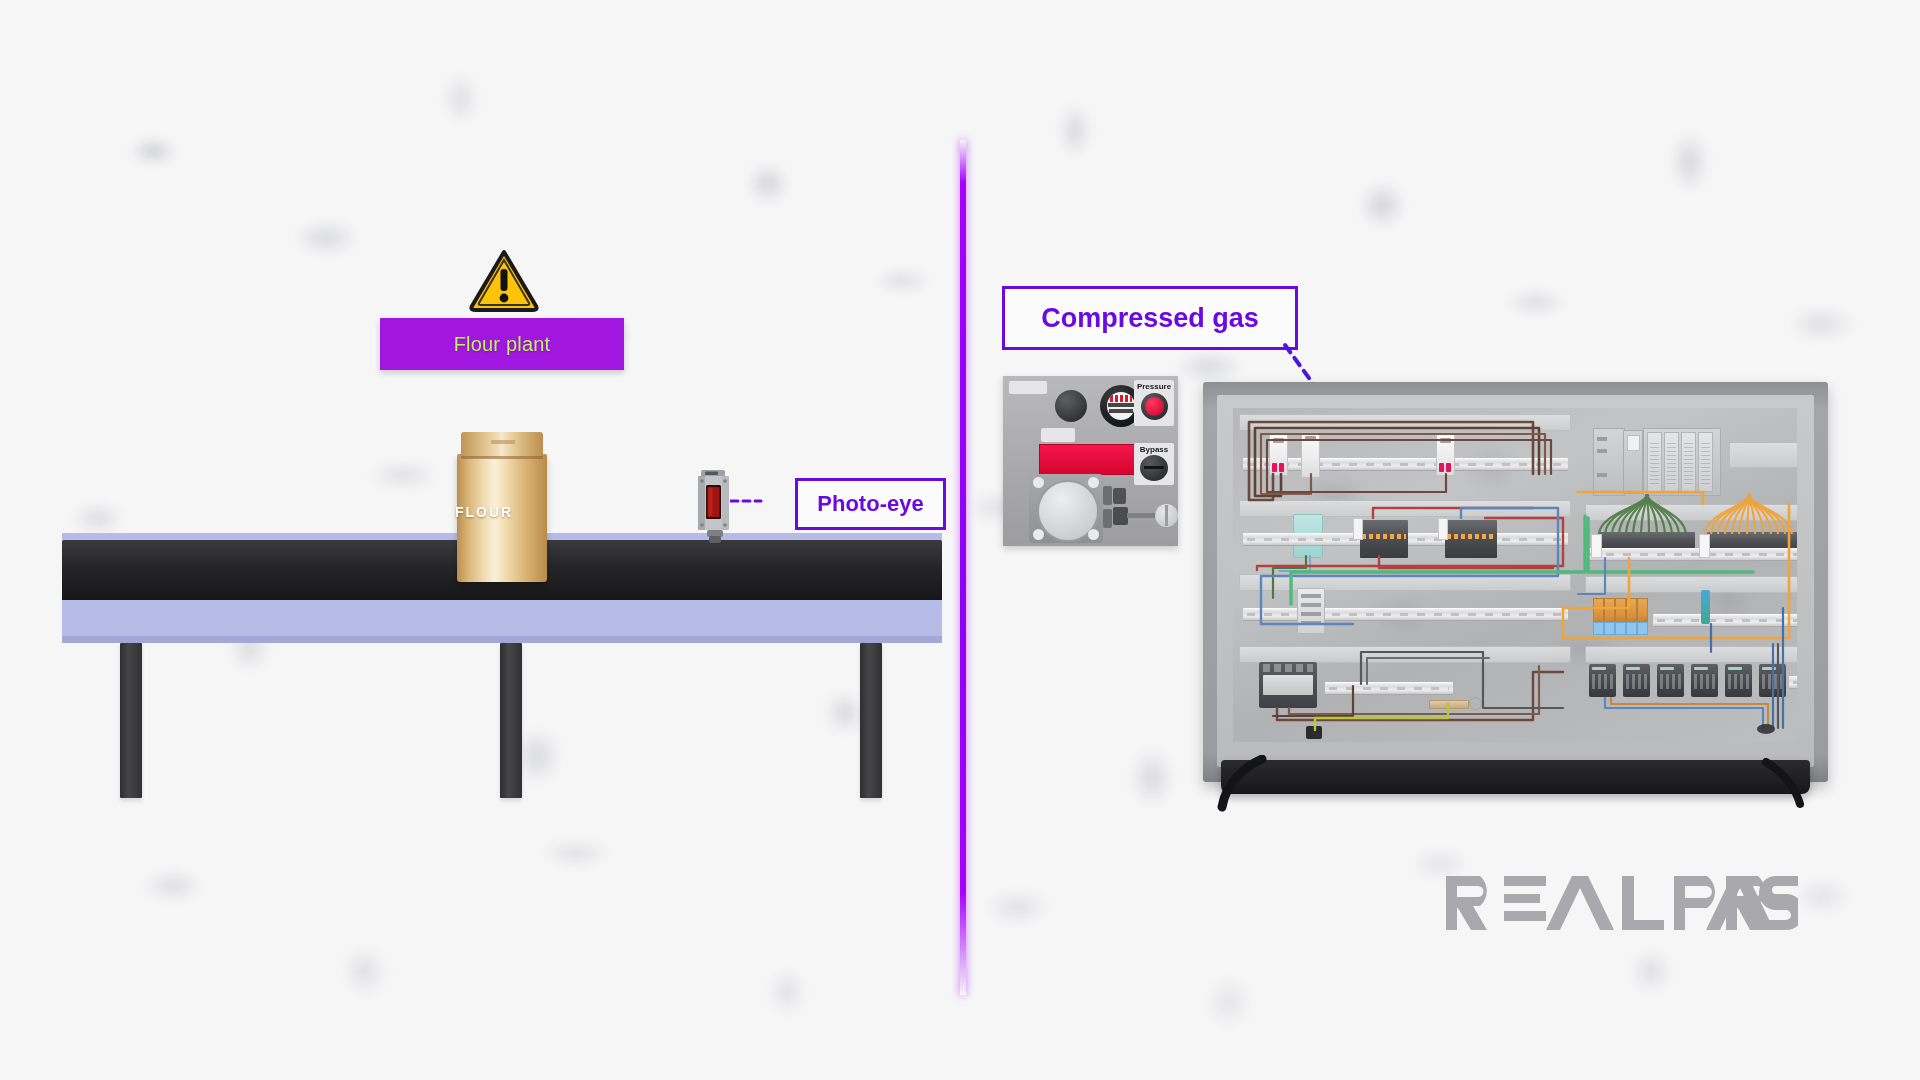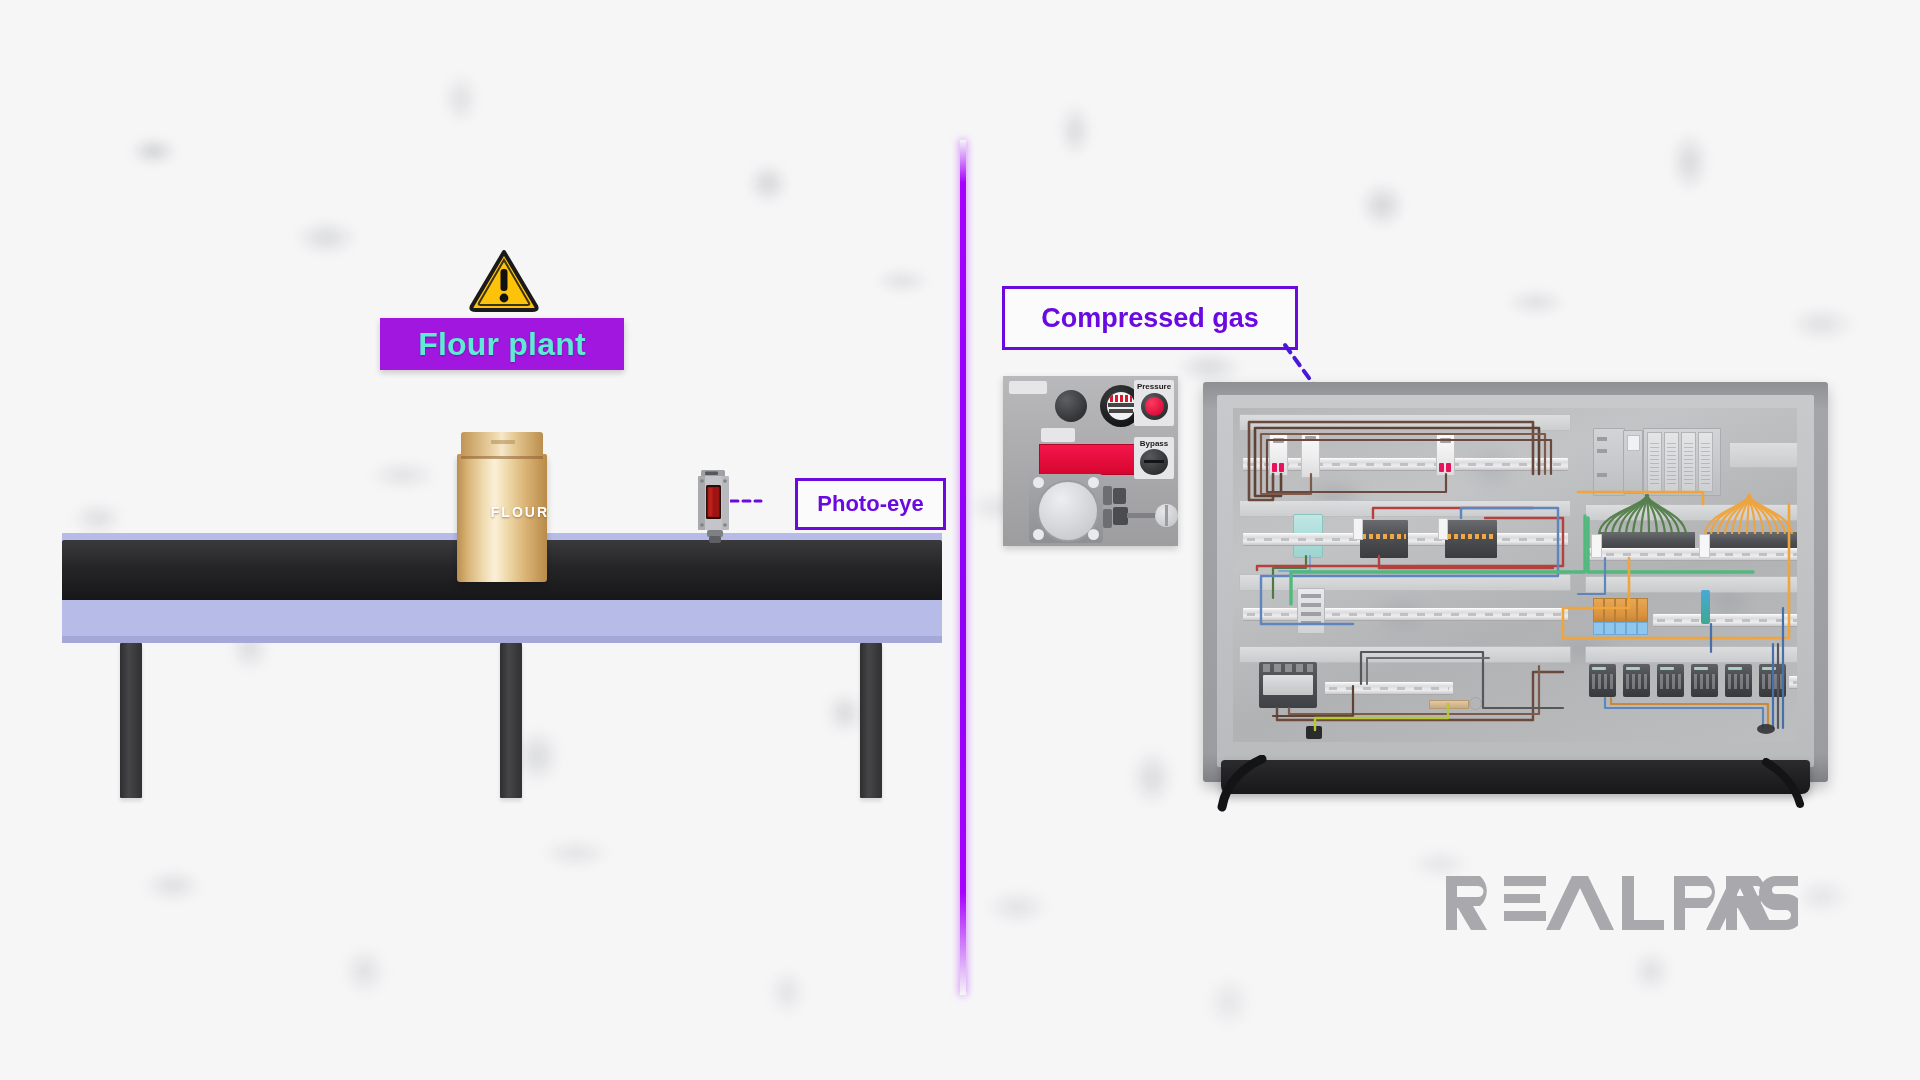--- a/index.html
+++ b/index.html
@@ -77,21 +77,21 @@
     box-shadow:0 0 8px rgba(168,0,255,.55);
   }
 
   
   #flour-label{
     position:absolute;left:380px;top:318px;width:244px;height:52px;
     background:#a217e0;display:flex;align-items:center;justify-content:center;
     box-shadow:0 3px 6px rgba(0,0,0,.18);
   }
   #flour-label span{
-    color:#5eead4;font-size:32px;font-weight:bold;letter-spacing:.2px;
+    color:#bef264;font-size:20px;font-weight:normal;letter-spacing:.2px;
     text-shadow:0 1px 2px rgba(0,0,0,.25);
   }
   .callout{
     position:absolute;background:#fbfbfc;border:3px solid #6a0ae0;
     display:flex;align-items:center;justify-content:center;
   }
   .callout span{color:#6a0ae0;font-weight:bold;}
   #photo-eye-label{left:795px;top:478px;width:145px;height:46px;}
   #photo-eye-label span{font-size:22px;}
   #gas-label{left:1002px;top:286px;width:290px;height:58px;}
@@ -145,21 +145,21 @@
   }
   #bag-seam{
     position:absolute;left:6px;top:24px;width:82px;height:3px;
     background:#8f5f33;opacity:.55;
   }
   #bag-zip{
     position:absolute;left:36px;top:8px;width:24px;height:4px;
     background:#b59055;opacity:.6;border-radius:1px;
   }
   #bag-text{
-    position:absolute;left:0;top:72px;width:94px;text-align:right;
+    position:absolute;left:0;top:72px;width:94px;text-align:left;
     color:#ffffff;font-size:14px;font-weight:bold;letter-spacing:2px;
     text-shadow:0 1px 2px rgba(120,85,35,.6);
   }
 
   
   #sensor{position:absolute;left:695px;top:470px;width:40px;height:73px;}
 
   
   #panel{
     position:absolute;left:1003px;top:376px;width:175px;height:170px;
@@ -400,21 +400,21 @@
         <div style="position:absolute;left:4px;top:4px;width:19px;height:19px;border-radius:50%;
                     background:radial-gradient(circle at 35% 30%,#ff385f,#d30b36 80%);"></div>
       </div>
     </div>
 
     <div class="pbox" style="left:38px;top:52px;width:34px;height:14px;border-radius:2px;"></div>
 
     <div style="position:absolute;left:36px;top:68px;width:102px;height:29px;
                 background:linear-gradient(to bottom,#f4164c,#d6062f);border:1px solid #b20527;"></div>
 
-    <div class="pbox" style="left:131px;top:61px;width:40px;height:42px;border-radius:2px;">
+    <div class="pbox" style="left:131px;top:67px;width:40px;height:42px;border-radius:2px;">
       <div class="ptag" style="top:2px;">Bypass</div>
       <div style="position:absolute;left:6px;top:12px;width:28px;height:26px;border-radius:50%;
                   background:radial-gradient(circle at 34% 28%,#58595c,#2a2b2d 80%);">
         <div style="position:absolute;left:4px;top:11px;width:20px;height:3px;background:#141415;"></div>
       </div>
     </div>
 
     <div style="position:absolute;left:26px;top:98px;width:74px;height:69px;border-radius:4px;
                 background:linear-gradient(to bottom,#a6a8ab,#8e9093);">
       <div style="position:absolute;left:8px;top:6px;width:58px;height:58px;border-radius:50%;

